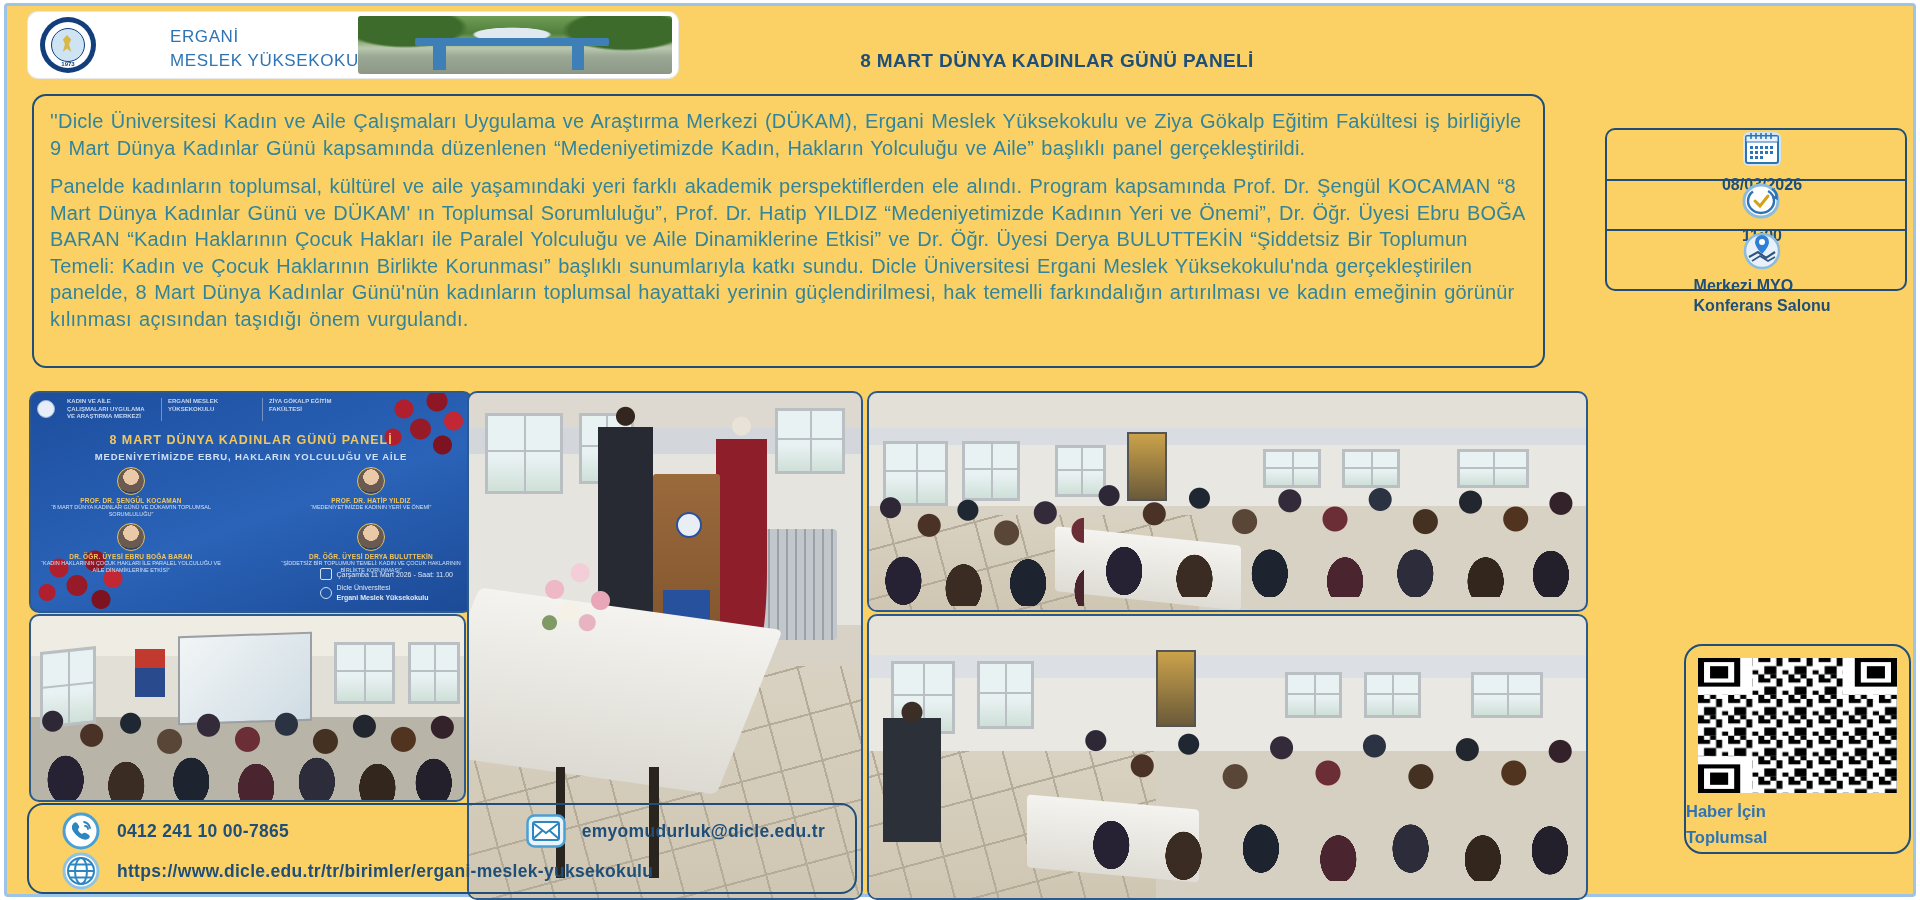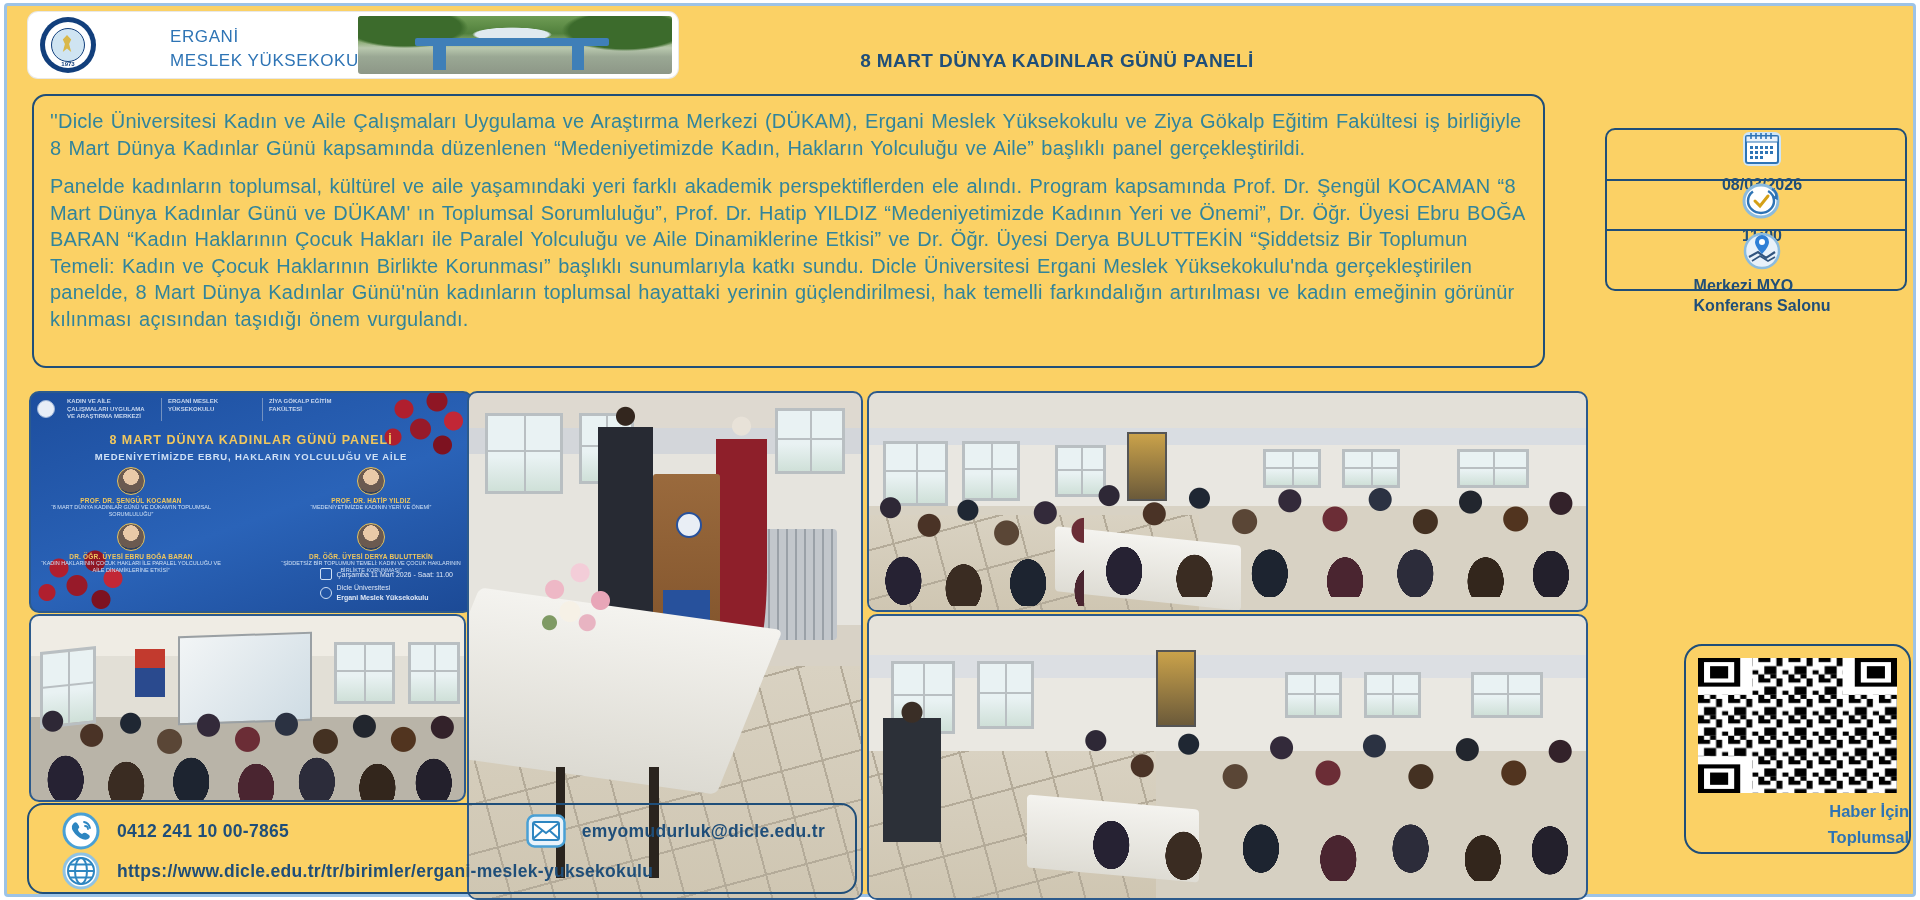--- a/index.html
+++ b/index.html
@@ -141,21 +141,21 @@
   
   .contact-box{position:absolute;left:20px;top:797px;width:830px;height:91px;border:2px solid #1F4E79;
                border-radius:16px;box-sizing:border-box;padding:6px 30px;}
   .c-row{display:flex;align-items:center;height:40px;gap:14px;}
   .c-text{color:#1F4E79;font-size:17.5px;font-weight:600;letter-spacing:0.3px;}
   .c-icon{width:44px;display:flex;justify-content:center;flex:0 0 auto;}
   .c-spacer{width:170px;}
 
   
   .qr-box{position:absolute;left:1677px;top:638px;width:227px;height:210px;border:2px solid #1F4E79;
-          border-radius:18px;box-sizing:border-box;text-align:right;}
+          border-radius:18px;box-sizing:border-box;text-align:left;}
   .qr-img{margin:12px auto 6px auto;width:199px;height:135px;display:block;}
   .qr-caption{color:#2E74B5;font-size:16.5px;font-weight:600;line-height:1.55;}
 </style>
 </head>
 <body>
 
 <div id="stage">
   <div id="canvas">
 
     <div class="header-card">
@@ -176,21 +176,21 @@
         <div class="tree" style="right:-8%;top:-15%;"></div>
         <div class="sky"></div>
         <div class="bar"></div>
         <div class="post1"></div>
         <div class="post2"></div>
       </div>
     </div>
     <div class="page-title">8 MART DÜNYA KADINLAR GÜNÜ PANELİ</div>
 
     <div class="article-box">
-      <p>''Dicle Üniversitesi Kadın ve Aile Çalışmaları Uygulama ve Araştırma Merkezi (DÜKAM), Ergani Meslek Yüksekokulu ve Ziya Gökalp Eğitim Fakültesi iş birliğiyle 8 Mart Dünya Kadınlar Günü kapsamında düzenlenen “Medeniyetimizde Kadın, Hakların Yolculuğu ve Aile” başlıklı panel gerçekleştirildi.</p>
+      <p>''Dicle Üniversitesi Kadın ve Aile Çalışmaları Uygulama ve Araştırma Merkezi (DÜKAM), Ergani Meslek Yüksekokulu ve Ziya Gökalp Eğitim Fakültesi iş birliğiyle 9 Mart Dünya Kadınlar Günü kapsamında düzenlenen “Medeniyetimizde Kadın, Hakların Yolculuğu ve Aile” başlıklı panel gerçekleştirildi.</p>
       <p>Panelde kadınların toplumsal, kültürel ve aile yaşamındaki yeri farklı akademik perspektiflerden ele alındı. Program kapsamında Prof. Dr. Şengül KOCAMAN “8 Mart Dünya Kadınlar Günü ve DÜKAM' ın Toplumsal Sorumluluğu”, Prof. Dr. Hatip YILDIZ “Medeniyetimizde Kadının Yeri ve Önemi”, Dr. Öğr. Üyesi Ebru BOĞA BARAN “Kadın Haklarının Çocuk Hakları ile Paralel Yolculuğu ve Aile Dinamiklerine Etkisi” ve Dr. Öğr. Üyesi Derya BULUTTEKİN “Şiddetsiz Bir Toplumun Temeli: Kadın ve Çocuk Haklarının Birlikte Korunması” başlıklı sunumlarıyla katkı sundu. Dicle Üniversitesi Ergani Meslek Yüksekokulu'nda gerçekleştirilen panelde, 8 Mart Dünya Kadınlar Günü'nün kadınların toplumsal hayattaki yerinin güçlendirilmesi, hak temelli farkındalığın artırılması ve kadın emeğinin görünür kılınması açısından taşıdığı önem vurgulandı.</p>
     </div>
 
     <div class="event-box">
       <div class="event-row r1">
         <span class="icon-holder">
           <svg width="40" height="36" viewBox="0 0 40 36">
             <rect x="1" y="1" width="38" height="34" rx="6" fill="#cfe6f7"></rect>
             <rect x="4" y="5" width="32" height="27" rx="2" fill="#ffffff" stroke="#2E74B5" stroke-width="2"></rect>
             <rect x="4" y="5" width="32" height="6" fill="#e8f1fa" stroke="#2E74B5" stroke-width="1"></rect>

